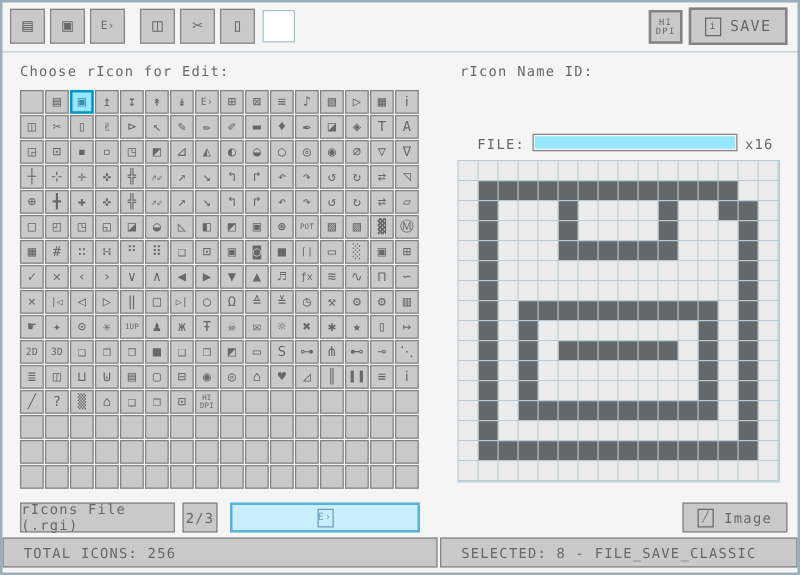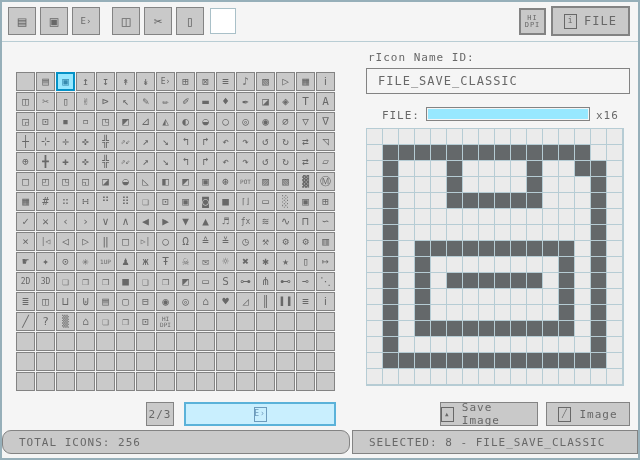--- a/index.html
+++ b/index.html
@@ -77,25 +77,26 @@
       </div>
     </div>
   <div class="abs whitebox" style="left:210px;top:8px;width:26px;height:26px;"></div>
 
   <div class="abs hidpi" style="left:519px;top:8px;">
     <span>HI</span>
     <span>DPI</span>
   </div>
   <div class="abs about" style="left:551px;top:6px;">
     <span class="iconbox">i</span>
-    <span>FILE</span>
+    <span>SAVE</span>
   </div>
 
   <div class="abs sep-line" style="left:0;top:41px;width:640px;"></div>
 
+  <div class="abs lbl" style="left:16px;top:51px;">Choose rIcon for Edit:</div>
   <div class="abs" id="icon-grid" style="left:16px;top:72px;">
       <div class="gcell"></div>
       <div class="gcell">▤</div>
       <div class="gcell selected">▣</div>
       <div class="gcell">↥</div>
       <div class="gcell">↧</div>
       <div class="gcell">↟</div>
       <div class="gcell">↡</div>
       <div class="gcell two">E›</div>
       <div class="gcell">⊞</div>
@@ -342,21 +343,20 @@
       <div class="gcell"></div>
       <div class="gcell"></div>
       <div class="gcell"></div>
       <div class="gcell"></div>
       <div class="gcell"></div>
       <div class="gcell"></div>
       <div class="gcell"></div>
     </div>
 
   <div class="abs lbl" style="left:368px;top:51px;text-align:center;">rIcon Name ID:</div>
-  <input class="abs textbox" style="left: 366px; top: 68px; width: 264px; height: 26px;" value="FILE_SAVE_CLASSIC">
   <div class="abs lbl" style="left:374px;top:109px;width:46px;text-align:right;">FILE:</div>
   <div class="abs slider" style="left:426px;top:107px;width:164px;height:14px;">
     <div class="fill" id="zoom-fill" style="width: 100%;"></div>
   </div>
   <div class="abs lbl" style="left:596px;top:109px;">x16</div>
 
   <div class="abs" id="pixel-canvas" style="left:366px;top:128px;">
       <div class="pcell"></div>
       <div class="pcell"></div>
       <div class="pcell"></div>
@@ -608,34 +608,33 @@
       <div class="pcell"></div>
       <div class="pcell"></div>
       <div class="pcell"></div>
       <div class="pcell"></div>
       <div class="pcell"></div>
       <div class="pcell"></div>
       <div class="pcell"></div>
       <div class="pcell"></div>
     </div>
 
+  <div class="abs fbtn" style="left:16px;top:402px;width:124px;">
+    <span>rIcons File (.rgi)</span>
+  </div>
   <div class="abs fbtn" style="left:146px;top:402px;width:28px;">
     <span>2/3</span>
   </div>
   <div class="abs fbtn focused" style="left:184px;top:402px;width:152px;">
     <span class="iconbox">E›</span>
-  </div>
-  <div class="abs fbtn" style="left:440px;top:402px;width:98px;">
-    <span class="iconbox" style="font-size:6px;">▲</span>
-    <span>Save Image</span>
   </div>
   <div class="abs fbtn" style="left:546px;top:402px;width:84px;">
     <span class="iconbox">╱</span>
     <span>Image</span>
   </div>
 
-  <div class="abs status" style="left:2px;top:430px;width:348px;border-radius:9px;">
+  <div class="abs status" style="left:2px;top:430px;width:348px;">
     <span>TOTAL ICONS: 256</span>
   </div>
   <div class="abs status" style="left:352px;top:430px;width:286px;">
     <span>SELECTED: 8 - FILE_SAVE_CLASSIC</span>
   </div>
 </div>
 
 </body></html>

